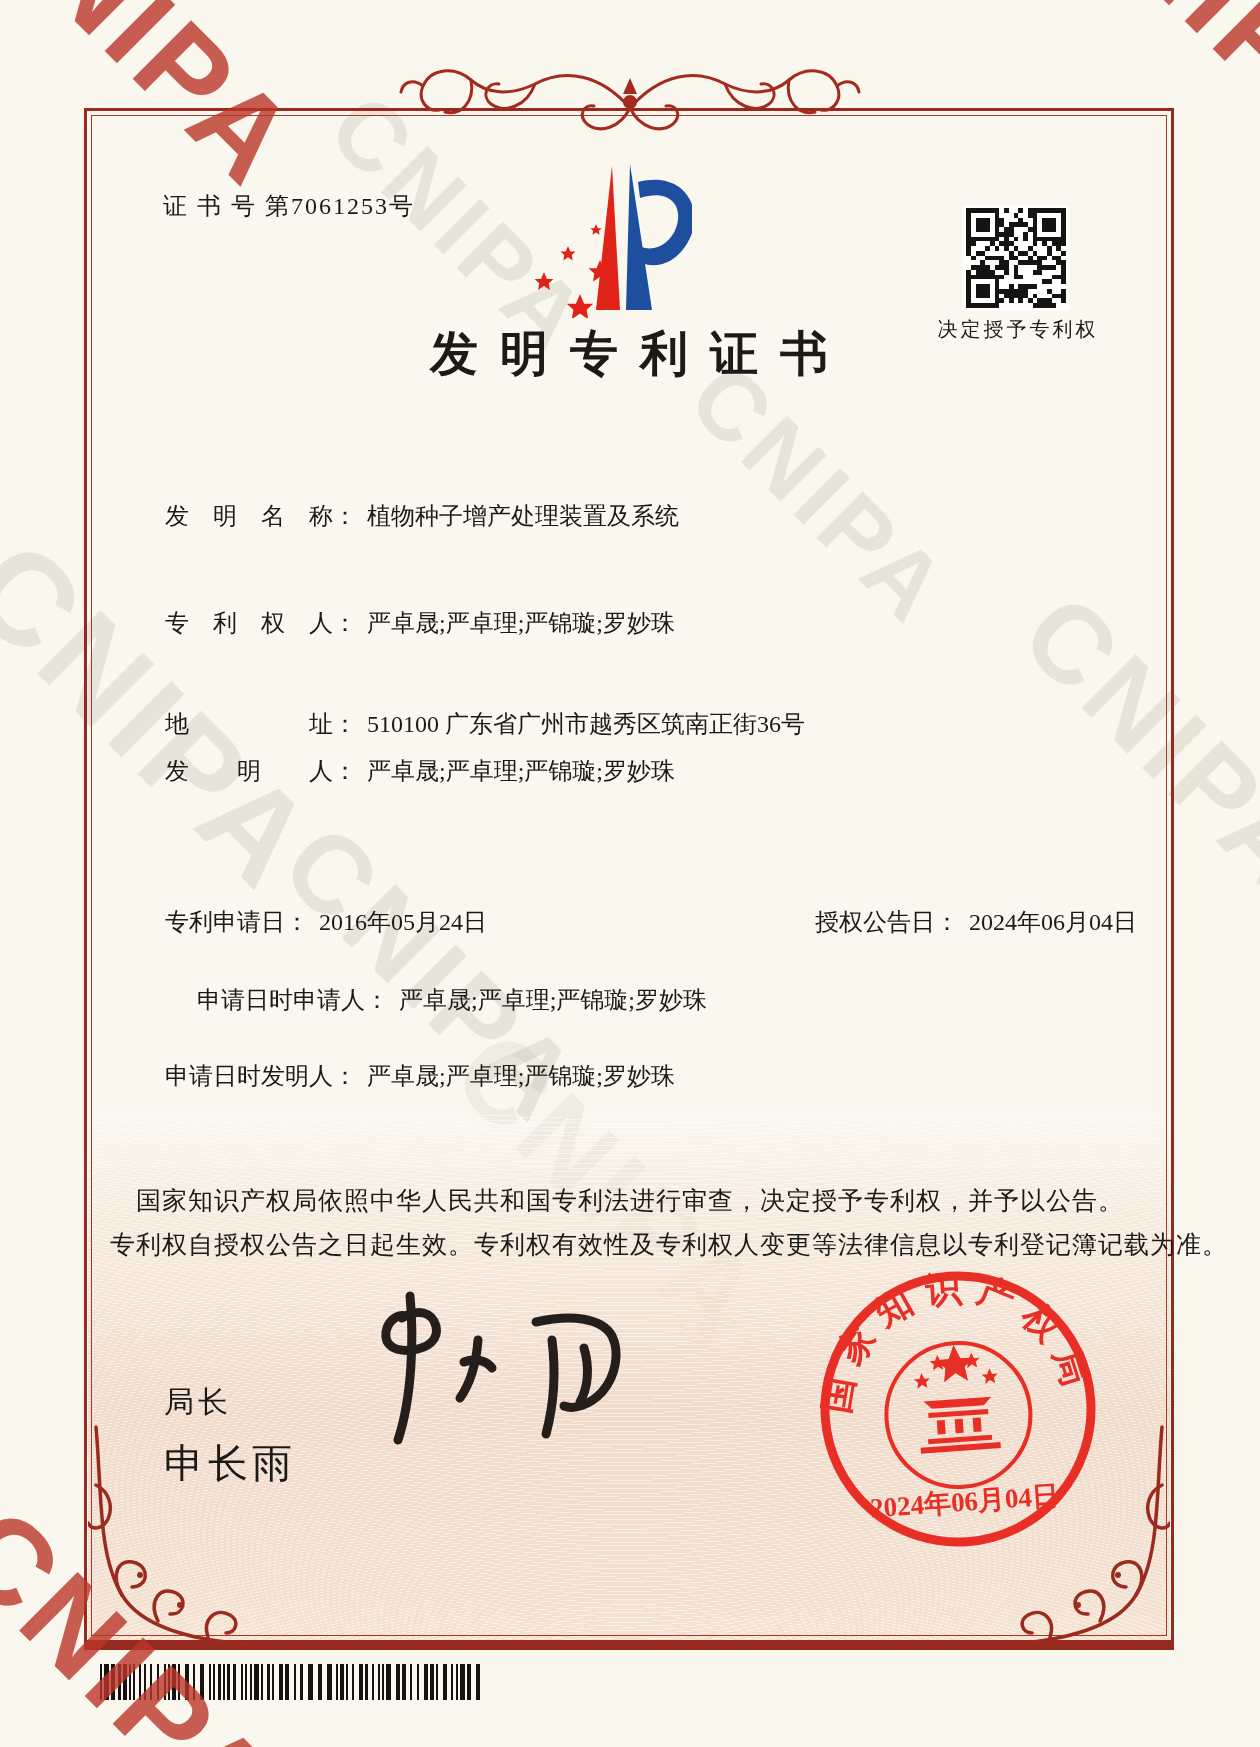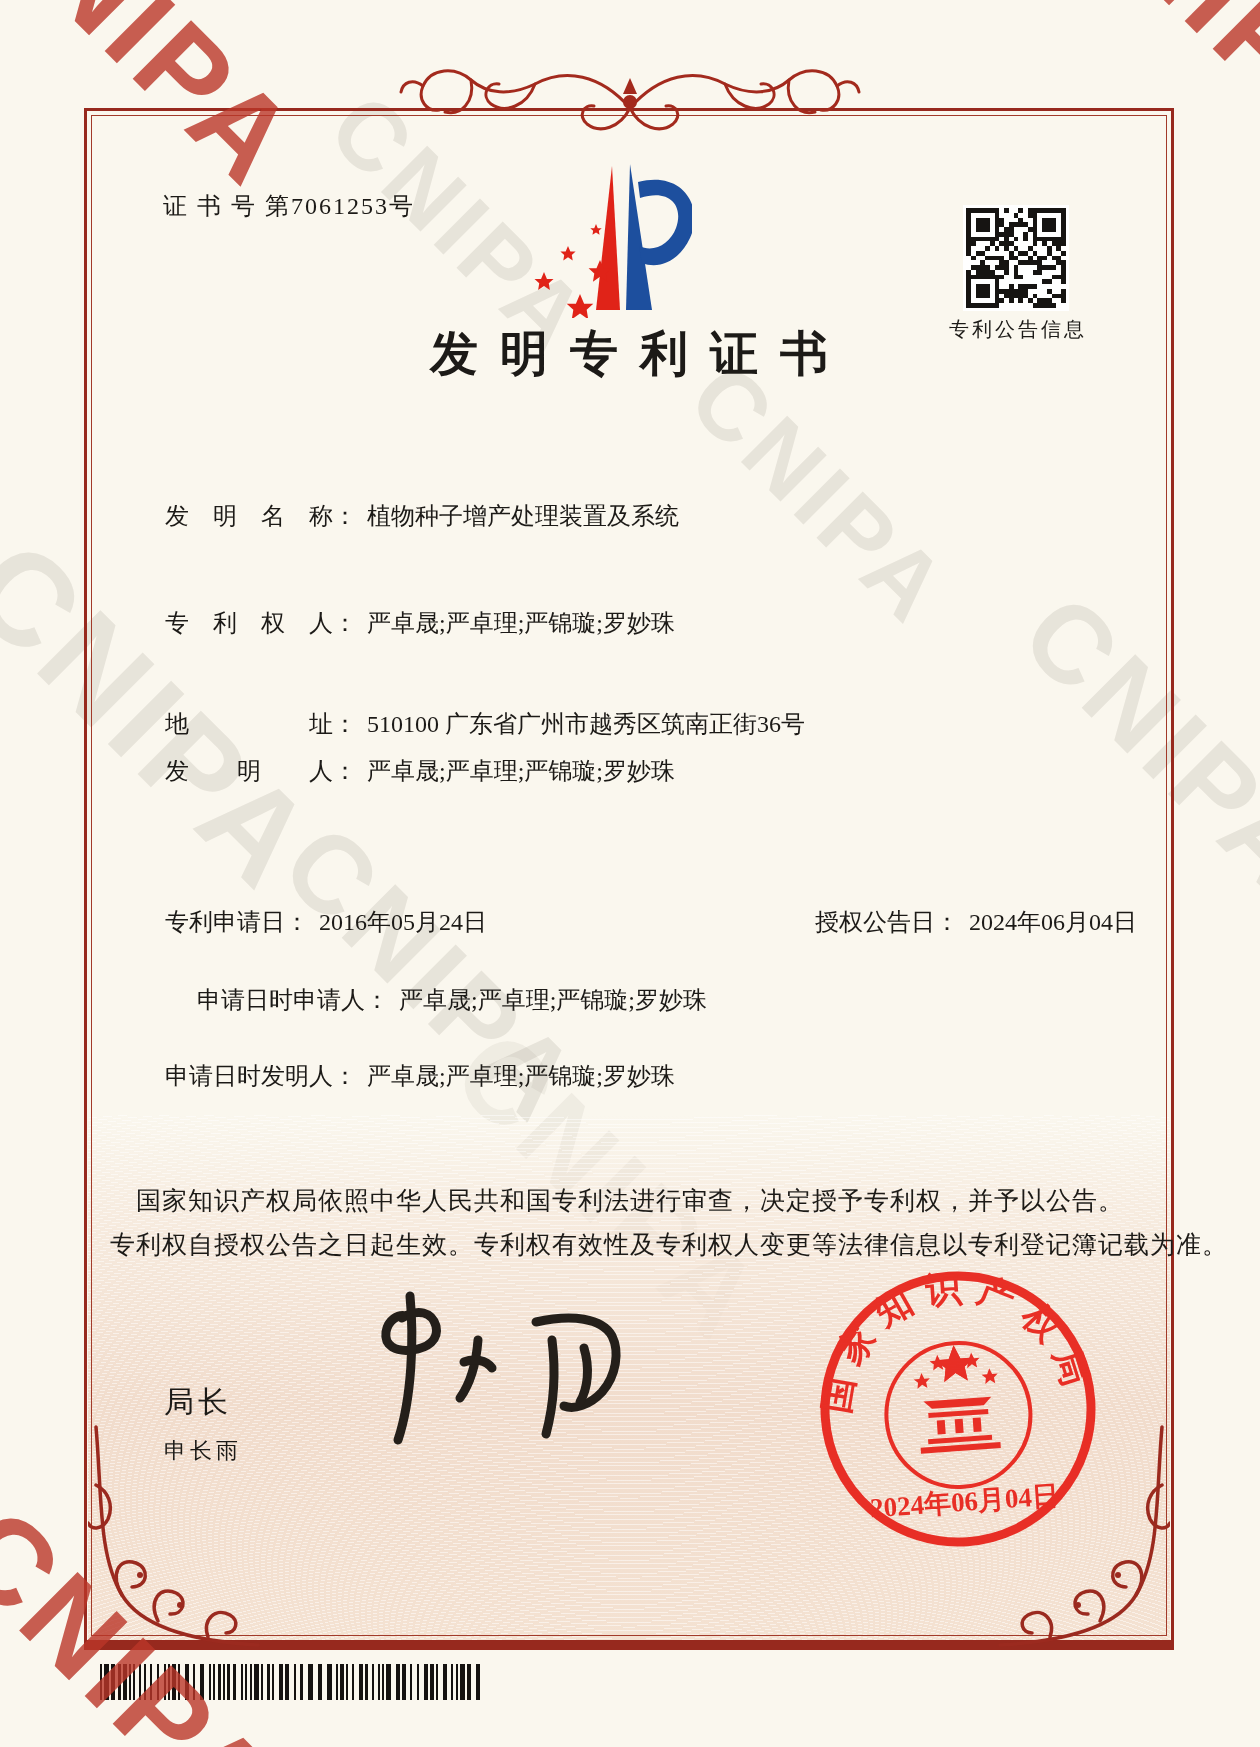--- a/index.html
+++ b/index.html
@@ -45,21 +45,21 @@
   .row .lbl{display:inline-block;}
   .row .val{display:inline-block;margin-left:10px;}
   .col-r{position:absolute;left:650px;top:0;}
 
   
   .legal{position:absolute;left:110px;width:1040px;text-align:center;font-size:25px;
          letter-spacing:1px;white-space:nowrap;}
 
   
   .director-title{position:absolute;left:164px;top:1382px;font-size:30px;letter-spacing:4px;}
-  .director-name{position:absolute;left:164px;top:1436px;font-size:22px;letter-spacing:4px;}
+  .director-name{position:absolute;left:164px;top:1436px;font-size:40px;letter-spacing:4px;}
   .signature{position:absolute;left:340px;top:1288px;}
 
   .seal{position:absolute;left:808px;top:1259px;opacity:.94;}
   .footer-page{position:absolute;left:84px;top:1592px;width:1090px;text-align:center;font-size:22px;}
   #barcode{position:absolute;left:100px;top:1664px;width:382px;height:36px;display:flex;}
   #barcode .bar{height:100%;}
   #barcode .bar.d{background:#151210;}
 </style>
 </head>
 <body>
@@ -571,21 +571,21 @@
         <div class="qm"></div>
         <div class="qm d"></div>
         <div class="qm d"></div>
         <div class="qm d"></div>
         <div class="qm d"></div>
         <div class="qm d"></div>
         <div class="qm"></div>
         <div class="qm"></div>
       </div>
     </div>
-  <div class="qr-label">专利公告信息</div>
+  <div class="qr-label">决定授予专利权</div>
 
   <div class="title">发明专利证书</div>
 
   <div class="row" style="top:500px;">
     <span class="lbl">发　明　名　称：</span><span class="val">植物种子增产处理装置及系统</span>
   </div>
   <div class="row" style="top:607px;">
     <span class="lbl">专　利　权　人：</span><span class="val">严卓晟;严卓理;严锦璇;罗妙珠</span>
   </div>
   <div class="row" style="top:664px;margin-top:44px;">

